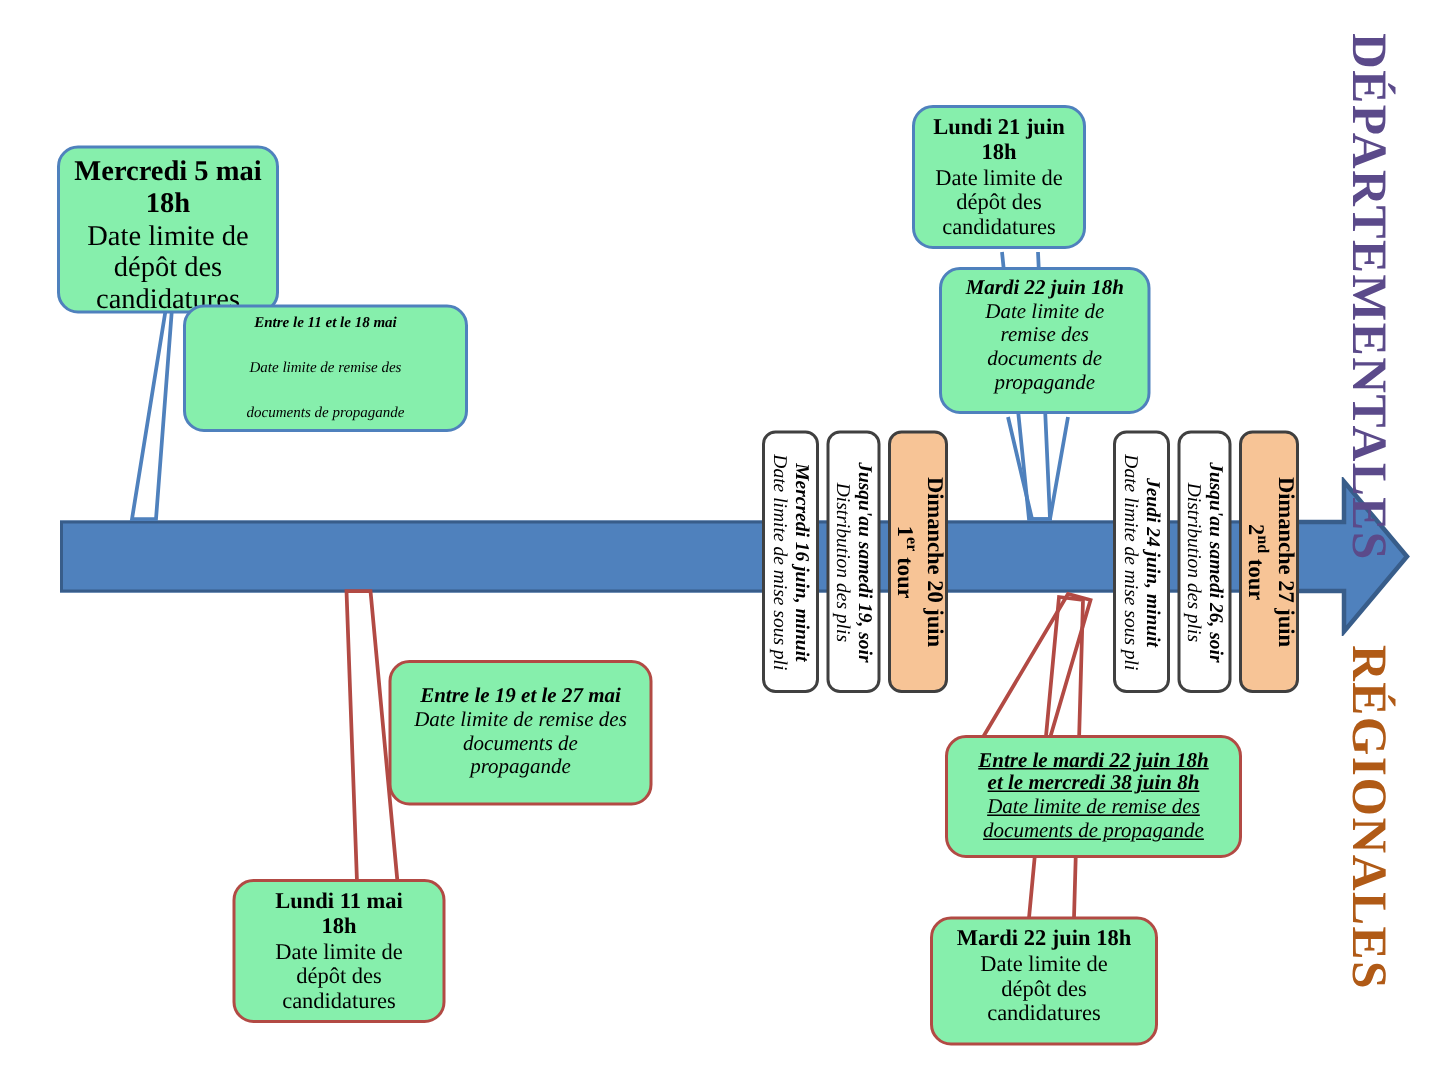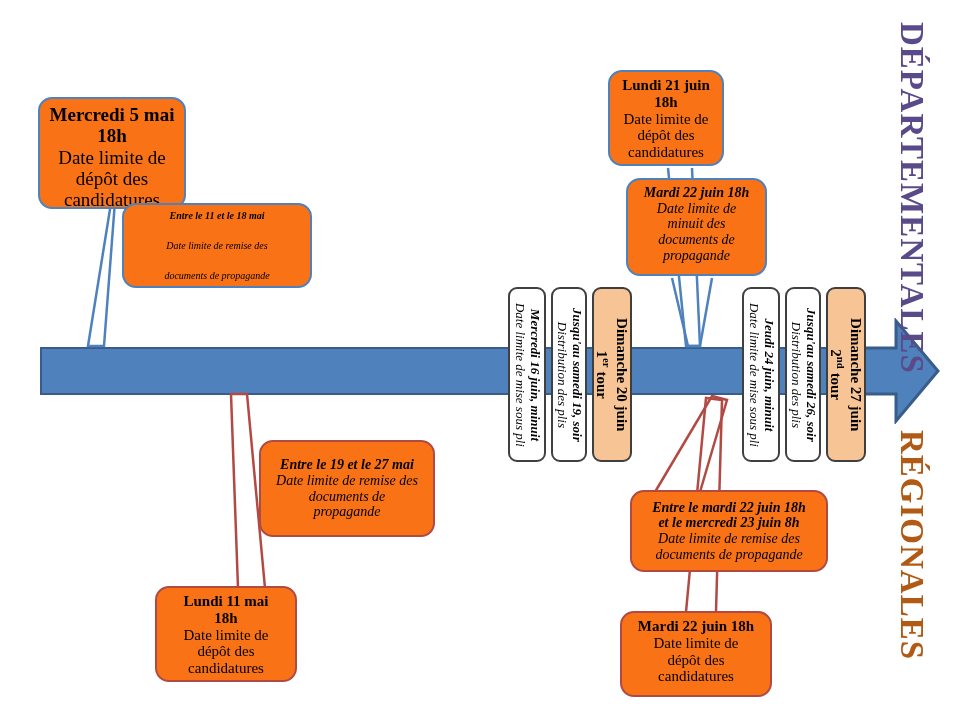--- a/index.html
+++ b/index.html
@@ -54,21 +54,21 @@
   #title-reg {
     left: 930px;
     top: 430px;
     color: #B05A16;
   }
 
   
   .callout {
     position: absolute;
     box-sizing: border-box;
-    background: #f97316;
+    background: #86efac;
     border: 2px solid #4F81BD;
     border-radius: 14px;
     text-align: center;
     line-height: 1.12;
     color: #000000;
     padding: 5px 6px;
     z-index: 6;
   }
   .callout.red { border-color: #B24A44; }
   .callout .hd { font-weight: bold; }
@@ -163,43 +163,43 @@
     <div class="hd">Lundi 21 juin</div>
     <div class="hd">18h</div>
     <div>Date limite de</div>
     <div>dépôt des</div>
     <div>candidatures</div>
   </div>
 
   <div class="callout ital" style="left:626px; top:178px; width:141px; height:98px; font-size:14px;">
     <div class="hd">Mardi 22 juin 18h</div>
     <div>Date limite de</div>
-    <div>minuit des</div>
+    <div>remise des</div>
     <div>documents de</div>
     <div>propagande</div>
   </div>
 
   <div class="callout red ital" style="left:259px; top:440px; width:176px; height:97px; font-size:14px; display:flex; flex-direction:column; justify-content:center;">
     <div class="hd">Entre le 19 et le 27 mai</div>
     <div>Date limite de remise des</div>
     <div>documents de</div>
     <div>propagande</div>
   </div>
 
   <div class="callout red" style="left:155px; top:586px; width:142px; height:96px; font-size:15px;">
     <div class="hd">Lundi 11 mai</div>
     <div class="hd">18h</div>
     <div>Date limite de</div>
     <div>dépôt des</div>
     <div>candidatures</div>
   </div>
 
-  <div class="callout red ital" style="left:630px; top:490px; width:198px; height:82px; font-size:14px; display:flex; flex-direction:column; justify-content:center;">
+  <div class="callout red ital" style="left:630px; top:490px; width:198px; height:82px; font-size:14px; display:flex; flex-direction:column; justify-content:center;text-decoration:underline;">
     <div class="hd">Entre le mardi 22 juin 18h</div>
-    <div class="hd">et le mercredi 23 juin 8h</div>
+    <div class="hd">et le mercredi 38 juin 8h</div>
     <div>Date limite de remise des</div>
     <div>documents de propagande</div>
   </div>
 
   <div class="callout red" style="left:620px; top:611px; width:152px; height:86px; font-size:15px;">
     <div class="hd">Mardi 22 juin 18h</div>
     <div>Date limite de</div>
     <div>dépôt des</div>
     <div>candidatures</div>
   </div>

